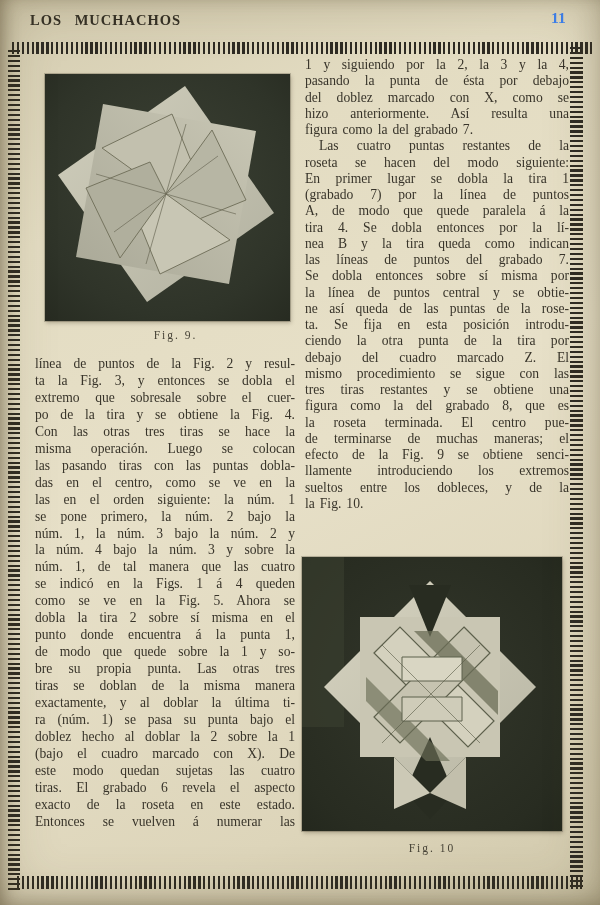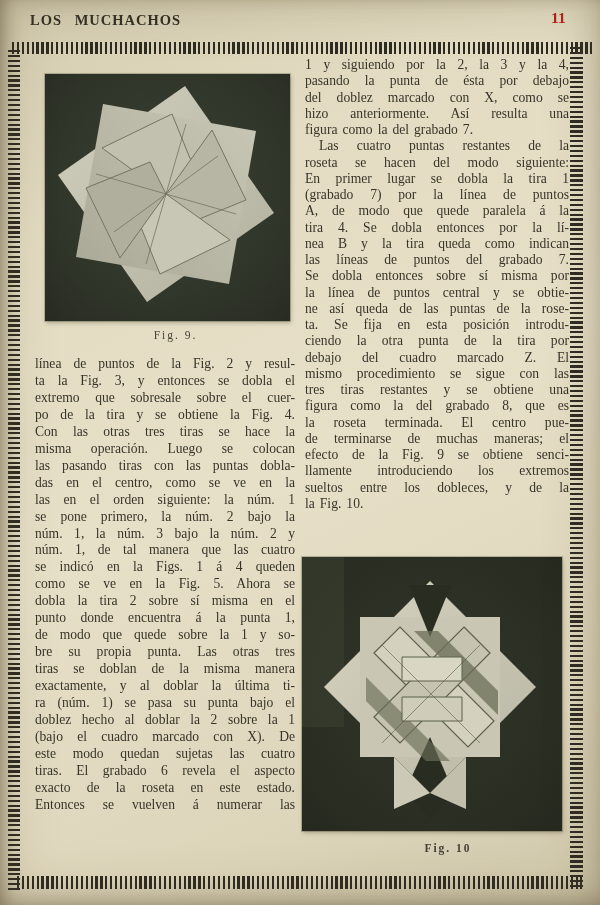--- a/index.html
+++ b/index.html
@@ -13,36 +13,36 @@
     background:linear-gradient(155deg,#d3cbaf 0%,#e3dcc2 22%,#e7e0c8 50%,#ddd5ba 82%,#cfc7aa 100%);
     font-family:"Liberation Serif","DejaVu Serif",serif;
     color:var(--ink);
   }
   body::after{
     content:"";position:absolute;inset:0;pointer-events:none;
     box-shadow:inset 0 0 55px rgba(92,80,48,.28), inset 10px 0 18px -8px rgba(70,58,30,.45), inset -4px -10px 30px -10px rgba(70,58,30,.35);
   }
   
   .masthead{position:absolute;left:30px;top:12px;font-weight:bold;font-size:14.5px;letter-spacing:1px;word-spacing:8px;color:#332f25;}
-  .pagenum{position:absolute;left:551px;top:9px;font-weight:bold;font-size:15.5px;color:#b91c1c;}
+  .pagenum{position:absolute;left:551px;top:9px;font-weight:bold;font-size:15.5px;color:#3b82f6;}
   
   .hdash{position:absolute;background-image:repeating-linear-gradient(to right,var(--border-ink) 0 2.2px,rgba(0,0,0,0) 2.2px 4.9px);}
   .vdash{position:absolute;background-image:repeating-linear-gradient(to bottom,var(--border-ink) 0 2.2px,rgba(0,0,0,0) 2.2px 4.9px);}
   .b-top{left:12px;top:42px;width:580px;height:12px;}
   .b-left{left:8px;top:50px;width:12px;height:840px;}
   .b-right{left:570px;top:47px;width:13px;height:843px;}
   .b-bottom{left:17px;top:876px;width:565px;height:13px;}
   
   .photo{position:absolute;box-shadow:0 0 0 1px rgba(60,55,40,.25), 1px 2px 4px rgba(60,50,30,.3);}
   .photo svg{display:block;}
   .fig9{left:45px;top:74px;width:245px;height:247px;}
   .fig10{left:302px;top:557px;width:260px;height:274px;}
   .caption{position:absolute;font-size:11.5px;letter-spacing:2px;color:#474337;text-align:center;}
   .cap9{left:53px;top:329px;width:245px;}
-  .cap10{left:318px;top:842px;width:260px;font-weight:bold;}
+  .cap10{left:302px;top:842px;width:260px;}
   
   .col{position:absolute;font-size:13.6px;word-spacing:1.6px;}
   .col-left{left:35px;top:356px;width:260px;line-height:16.95px;}
   .col-right{left:305px;top:57px;width:264px;line-height:16.25px;}
   .tline{text-align:justify;text-align-last:justify;white-space:normal;}
   .tline.endline{text-align-last:left;}
   .tline.indent{text-indent:14px;}
 </style>
 </head>
 <body>
@@ -129,20 +129,21 @@
     <div class="tline">ta la Fig. 3, y entonces se dobla el</div>
     <div class="tline">extremo que sobresale sobre el cuer-</div>
     <div class="tline">po de la tira y se obtiene la Fig. 4.</div>
     <div class="tline">Con las otras tres tiras se hace la</div>
     <div class="tline">misma operación. Luego se colocan</div>
     <div class="tline">las pasando tiras con las puntas dobla-</div>
     <div class="tline">das en el centro, como se ve en la</div>
     <div class="tline">las en el orden siguiente: la núm. 1</div>
     <div class="tline">se pone primero, la núm. 2 bajo la</div>
     <div class="tline">núm. 1, la núm. 3 bajo la núm. 2 y</div>
+    <div class="tline">la núm. 4 bajo la núm. 3 y sobre la</div>
     <div class="tline">núm. 1, de tal manera que las cuatro</div>
     <div class="tline">se indicó en la Figs. 1 á 4 queden</div>
     <div class="tline">como se ve en la Fig. 5. Ahora se</div>
     <div class="tline">dobla la tira 2 sobre sí misma en el</div>
     <div class="tline">punto donde encuentra á la punta 1,</div>
     <div class="tline">de modo que quede sobre la 1 y so-</div>
     <div class="tline">bre su propia punta. Las otras tres</div>
     <div class="tline">tiras se doblan de la misma manera</div>
     <div class="tline">exactamente, y al doblar la última ti-</div>
     <div class="tline">ra (núm. 1) se pasa su punta bajo el</div>

